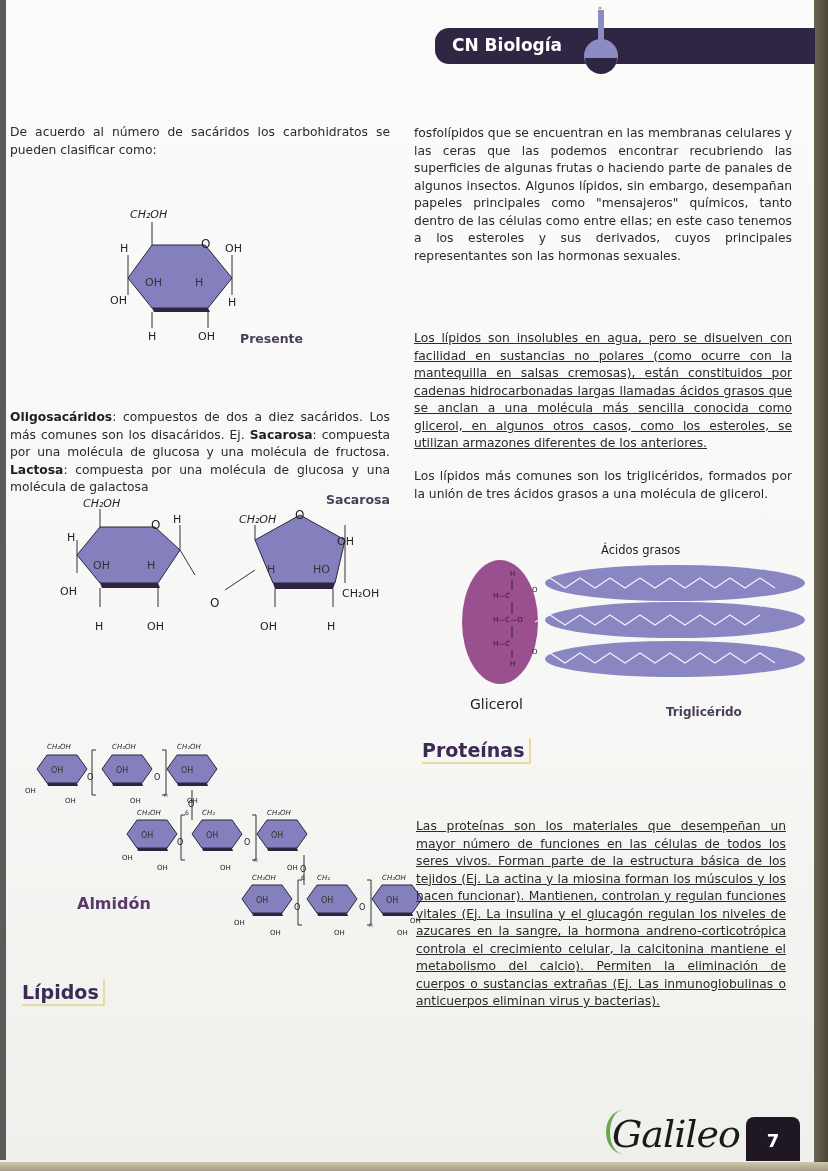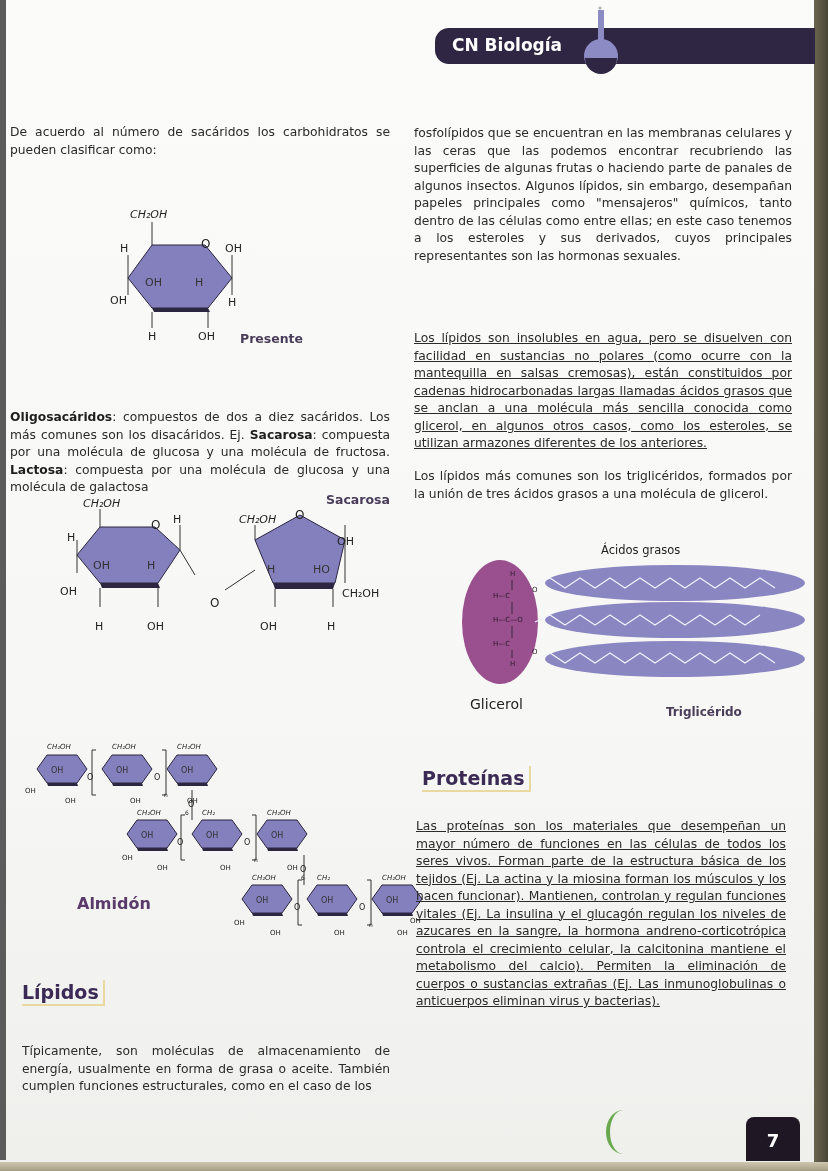--- a/index.html
+++ b/index.html
@@ -172,23 +172,20 @@
     <text class="svg-text" x="248" y="200" font-size="7" fill="#222">OH</text>
     <text class="svg-text" x="312" y="200" font-size="7" fill="#222">OH</text>
     <text class="svg-text" x="375" y="200" font-size="7" fill="#222">OH</text>
     <text class="svg-text" x="388" y="188" font-size="7" fill="#222">OH</text>
   </svg>
   <div class="diag-label" style="left:77px;top:894px;font-size:16px;color:#5a3a6a;">Almidón</div>
 
   <div style="position:absolute;left:22px;top:962px;margin-top:18px;">
     <span class="section-title">Lípidos</span>
   </div>
-  <div class="col col-left" style="left:22px;width:368px;top:1011px;">
-    <p>Típicamente, son moléculas de almacenamiento de energía, usualmente en forma de grasa o aceite. También cumplen funciones estructurales, como en el caso de los</p>
-  </div>
 
   <div class="col col-right" style="top:93px;">
     <p>fosfolípidos que se encuentran en las membranas celulares y las ceras que las podemos encontrar recubriendo las superficies de algunas frutas o haciendo parte de panales de algunos insectos. Algunos lípidos, sin embargo, desempañan papeles principales como "mensajeros" químicos, tanto dentro de las células como entre ellas; en este caso tenemos a los esteroles y sus derivados, cuyos principales representantes son las hormonas sexuales.</p>
   </div>
   <div class="col col-right" style="top:298px;text-decoration:underline;">
     <p>Los lípidos son insolubles en agua, pero se disuelven con facilidad en sustancias no polares (como ocurre con la mantequilla en salsas cremosas), están constituidos por cadenas hidrocarbonadas largas llamadas ácidos grasos que se anclan a una molécula más sencilla conocida como glicerol, en algunos otros casos, como los esteroles, se utilizan armazones diferentes de los anteriores.</p>
   </div>
   <div class="col col-right" style="top:436px;">
     <p>Los lípidos más comunes son los triglicéridos, formados por la unión de tres ácidos grasos a una molécula de glicerol.</p>
   </div>
@@ -212,22 +209,23 @@
       <text x="72" y="94">O</text>
     </g>
     <line x1="52" y1="20" x2="52" y2="30" stroke="#2a1a2a" stroke-width="0.8"></line>
     <line x1="52" y1="42" x2="52" y2="54" stroke="#2a1a2a" stroke-width="0.8"></line>
     <line x1="52" y1="66" x2="52" y2="78" stroke="#2a1a2a" stroke-width="0.8"></line>
     <line x1="52" y1="90" x2="52" y2="98" stroke="#2a1a2a" stroke-width="0.8"></line>
   </svg>
   <div class="diag-label" style="left:470px;top:696px;font-weight:normal;font-size:14px;color:#222;">Glicerol</div>
   <div class="diag-label" style="left:666px;top:705px;font-size:12px;color:#4a3d5a;">Triglicérido</div>
 
-  <div style="position:absolute;left:422px;top:766px;text-align:right;">
+  <div style="position:absolute;left:422px;top:738px;text-align:right;">
     <span class="section-title">Proteínas</span>
   </div>
   <div class="col col-right" style="left:416px;width:370px;top:786px;text-decoration:underline;">
     <p>Las proteínas son los materiales que desempeñan un mayor número de funciones en las células de todos los seres vivos. Forman parte de la estructura básica de los tejidos (Ej. La actina y la miosina forman los músculos y los hacen funcionar). Mantienen, controlan y regulan funciones vitales (Ej. La insulina y el glucagón regulan los niveles de azucares en la sangre, la hormona andreno-corticotrópica controla el crecimiento celular, la calcitonina mantiene el metabolismo del calcio). Permiten la eliminación de cuerpos o sustancias extrañas (Ej. Las inmunoglobulinas o anticuerpos eliminan virus y bacterias).</p>
   </div>
 
   <div class="logo-swoosh"></div>
+  <div class="footer-logo">Galileo</div>
   <div class="page-num">7</div>
 </div>
 
 </body></html>

